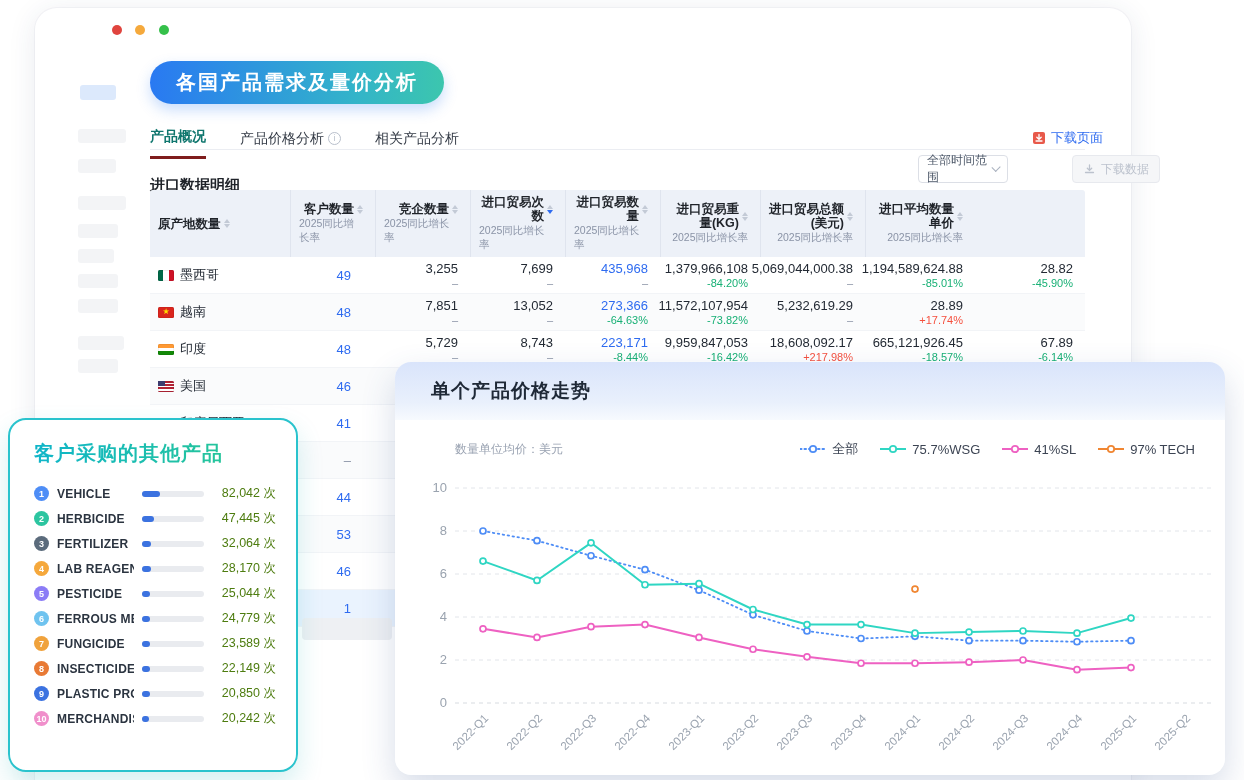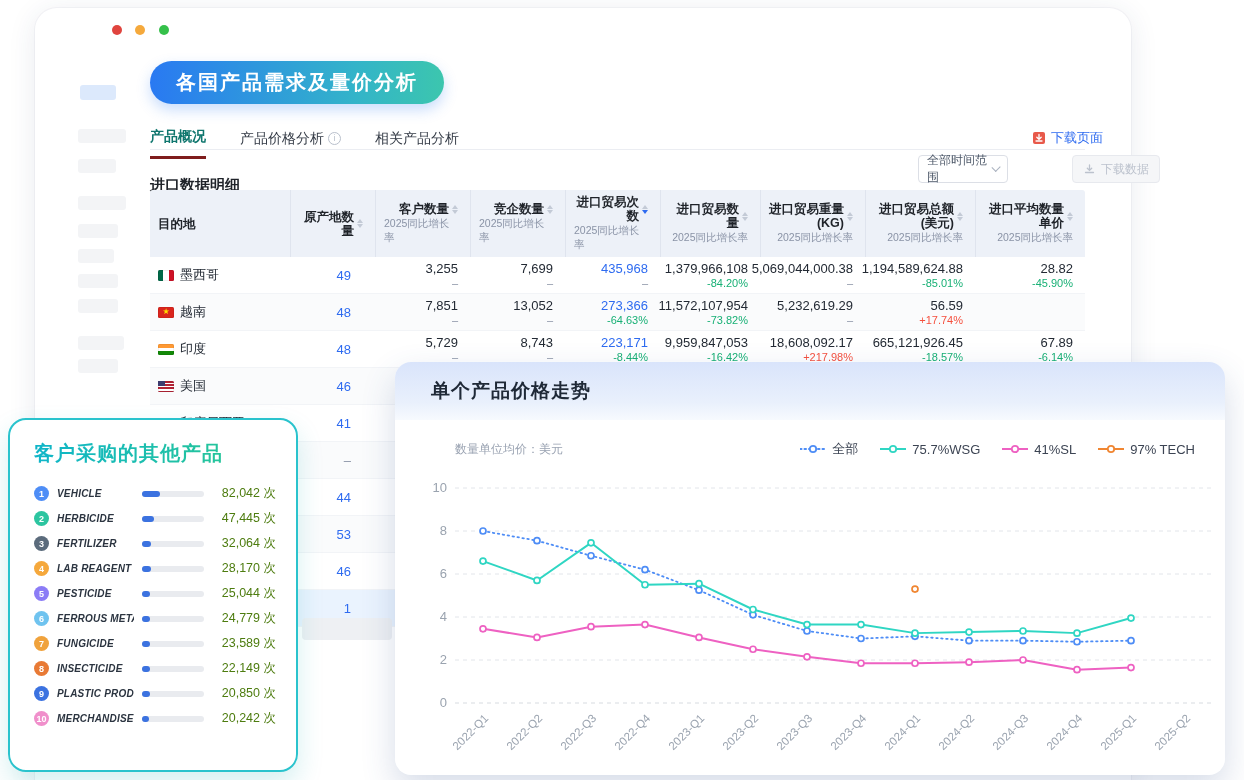--- a/index.html
+++ b/index.html
@@ -88,22 +88,22 @@
   #products-card { left:8px; top:418px; width:290px; height:354px; background:#fff;
     border:2px solid #2ac3cd; border-radius:18px; box-shadow:0 12px 26px rgba(23,170,180,.18);
     padding:20px 20px 0 24px; z-index:5; }
   #products-title { font-size:20px; font-weight:bold; letter-spacing:1px;
     background:linear-gradient(90deg,#0fb5c9,#2bc98e); -webkit-background-clip:text;
     background-clip:text; -webkit-text-fill-color:transparent; color:#13b9b3; }
   #products-list { margin-top:14px; }
   .p-item { display:flex; align-items:center; height:25px; gap:8px; }
   .rank-badge { width:15px; height:15px; border-radius:50%; color:#fff; font-size:9px; font-weight:bold;
     display:flex; align-items:center; justify-content:center; flex:none; }
-  .p-label { flex:1; font-size:10px; font-weight:bold; color:#2b3440; letter-spacing:.2px;
-    white-space:nowrap; overflow:hidden;font-style:italic; }
+  .p-label { flex:1; font-size:12px; font-weight:bold; color:#2b3440; letter-spacing:.2px;
+    white-space:nowrap; overflow:hidden; }
   .p-bar { width:62px; height:6px; border-radius:3px; background:#e9ebef; position:relative; flex:none; }
   .p-fill { position:absolute; left:0; top:0; height:6px; border-radius:3px; background:#3b72e0; }
   .p-count { width:64px; text-align:right; font-size:12.5px; color:#4d7c0f; cursor:pointer; flex:none; }
 
   
   #chart-card { left:395px; top:362px; width:830px; height:413px; background:#fff; border-radius:16px;
     box-shadow:0 14px 34px rgba(50,80,140,.20); z-index:4; }
   #chart-head { height:58px; border-radius:16px 16px 0 0;
     background:linear-gradient(180deg,#d9e4fb 0%,#e9f0fc 70%,#f7fafe 100%);
     display:flex; align-items:center; padding-left:36px; }
@@ -175,25 +175,20 @@
   <svg width="13" height="13" viewBox="0 0 13 13">
     <path d="M6.5 2 V7 M4.3 5.2 L6.5 7.4 L8.7 5.2 M2.5 9.5 H10.5" stroke="#bcc2cd" stroke-width="1.3" fill="none" stroke-linecap="round"></path>
   </svg>
   <span>下载数据</span>
 </div>
 
 <div id="table" class="abs">
   <div id="thead" class="trow">
       <div class="th">
         <div class="th-main">
-          <span>目的地</span>
-        </div>
-      </div>
-      <div class="th">
-        <div class="th-main">
           <span>原产地数量</span>
           <span class="carets">
             <span class="caret-up"></span>
             <span class="caret-down"></span>
           </span>
         </div>
       </div>
       <div class="th">
         <div class="th-main">
           <span>客户数量</span>
@@ -325,21 +320,21 @@
         </div>
         <div class="td">
           <span>11,572,107,954</span>
           <span class="growth g-neg">-73.82%</span>
         </div>
         <div class="td">
           <span>5,232,619.29</span>
           <span class="growth g-none">–</span>
         </div>
         <div class="td">
-          <span>56.59</span>
+          <span>28.89</span>
           <span class="growth g-pos">+17.74%</span>
         </div>
       </div>
       <div class="trow tr">
         <div class="td name">
           <span class="flag flag-in"></span>
           <span>印度</span>
         </div>
         <div class="td origin">
           <span class="v-blue">48</span>

